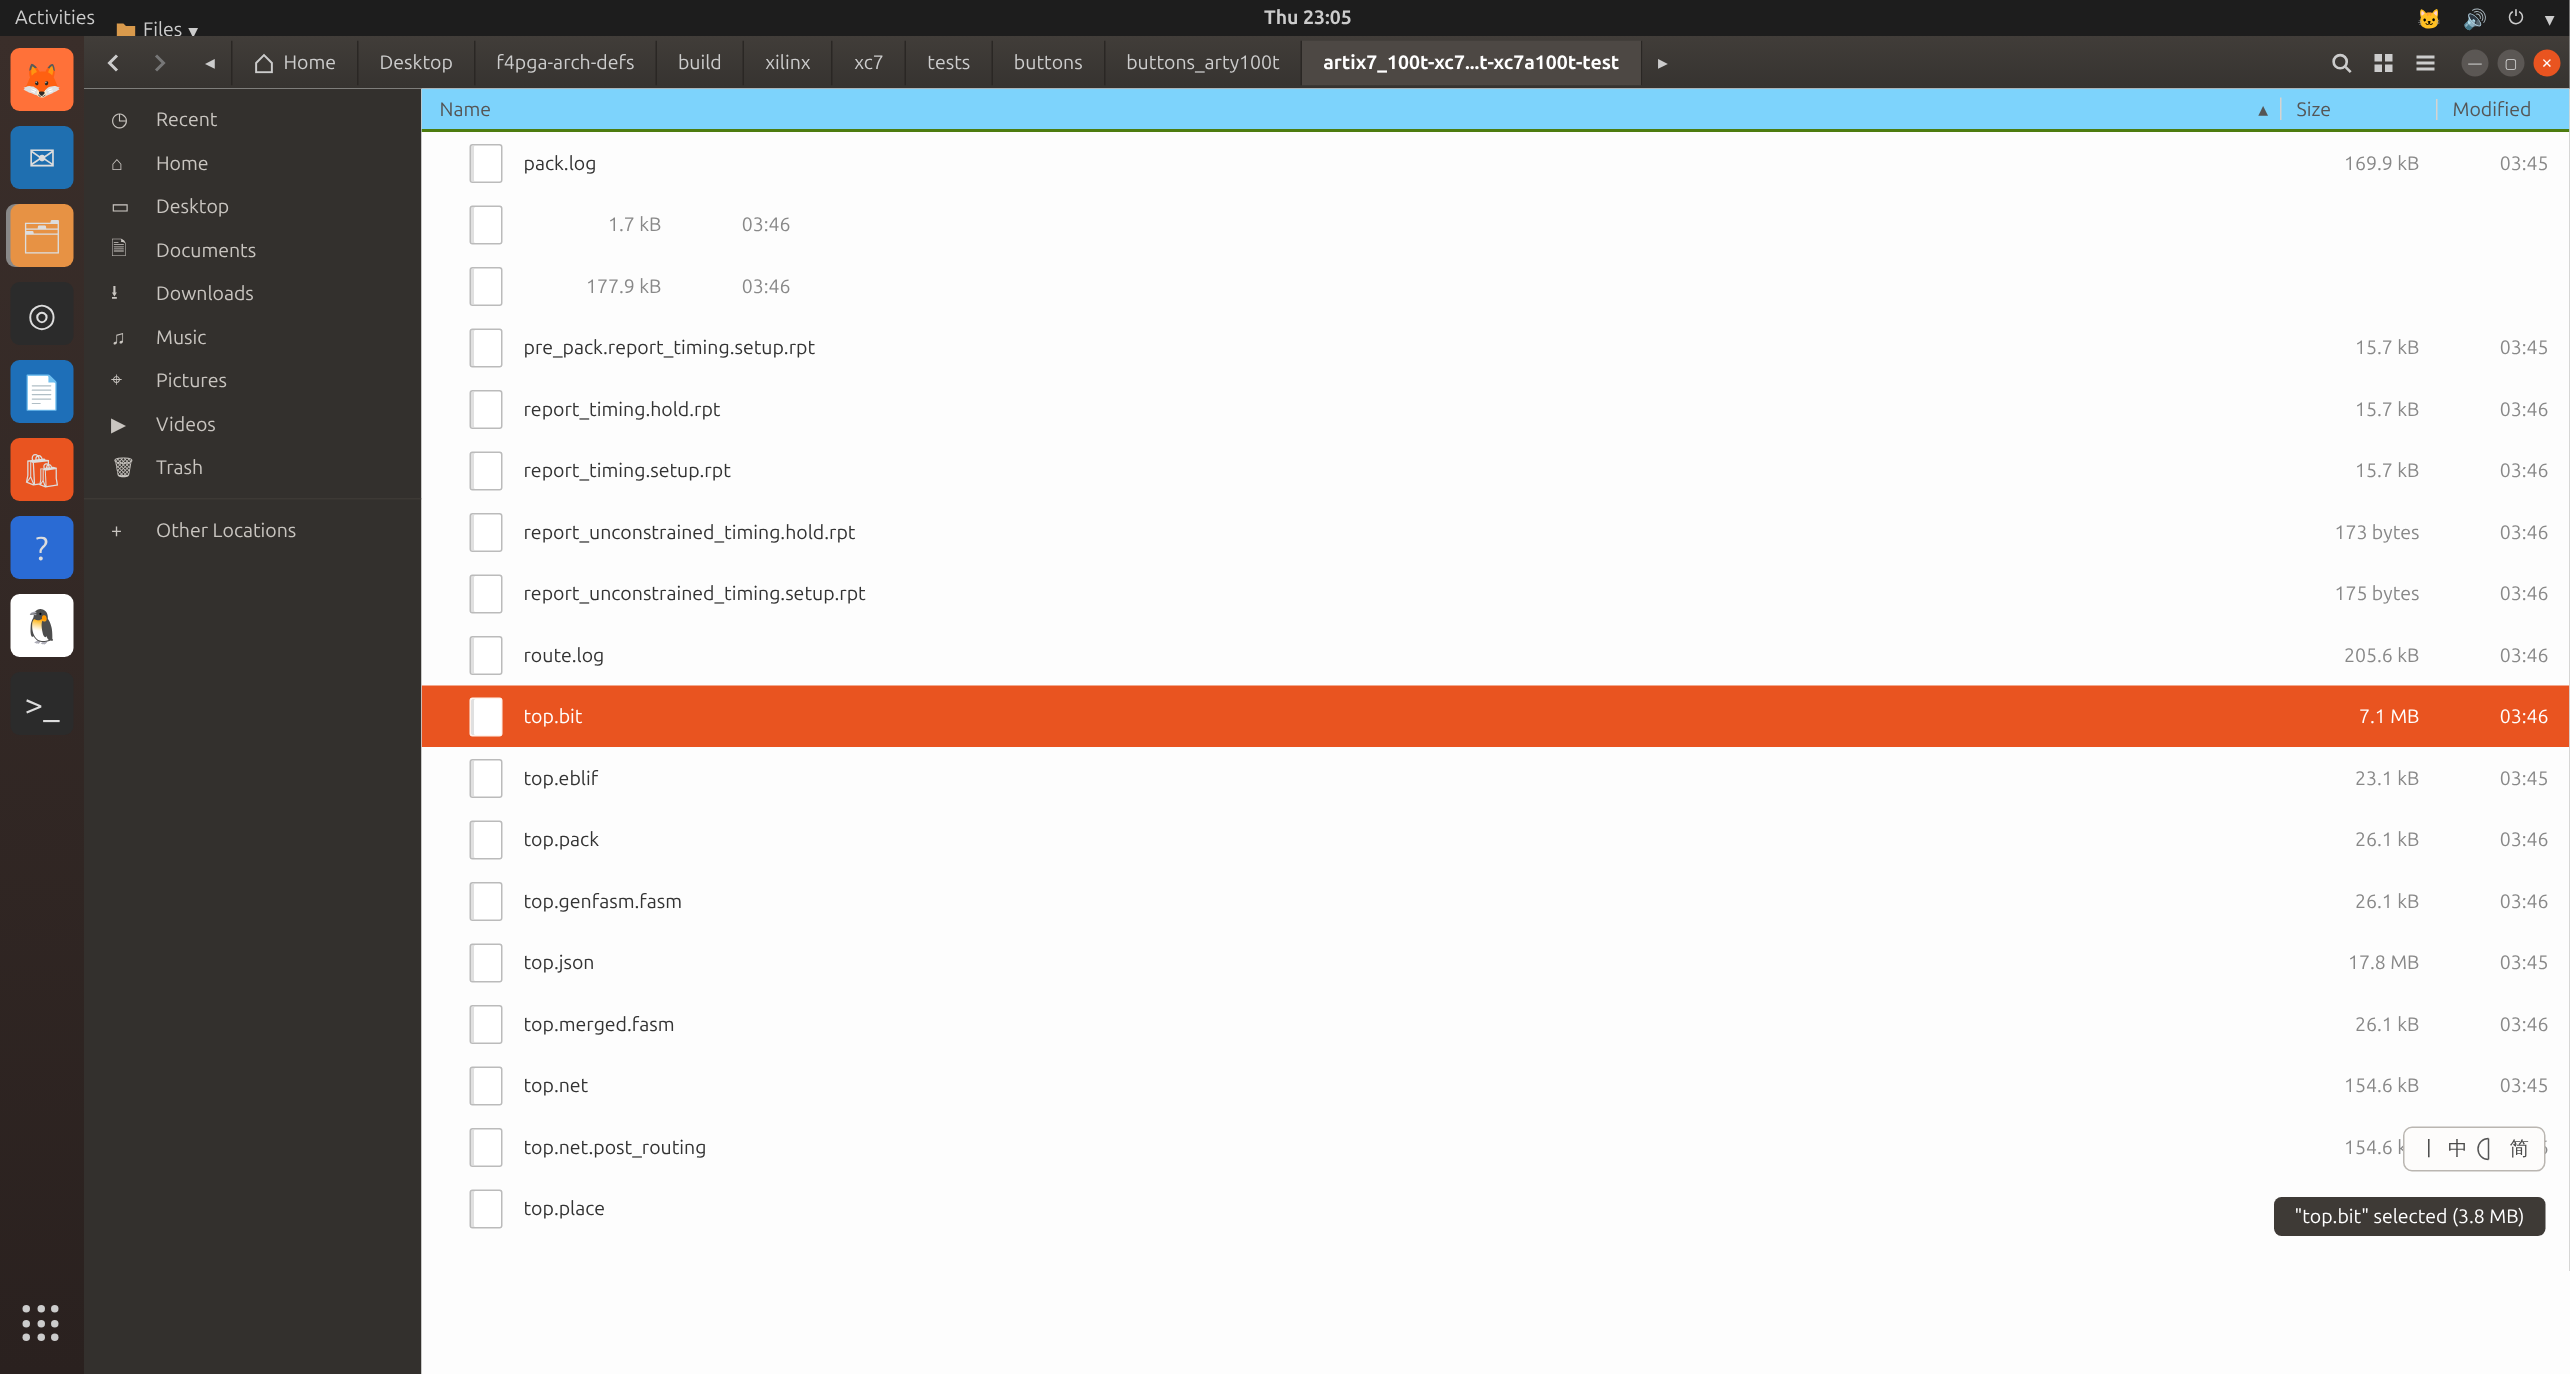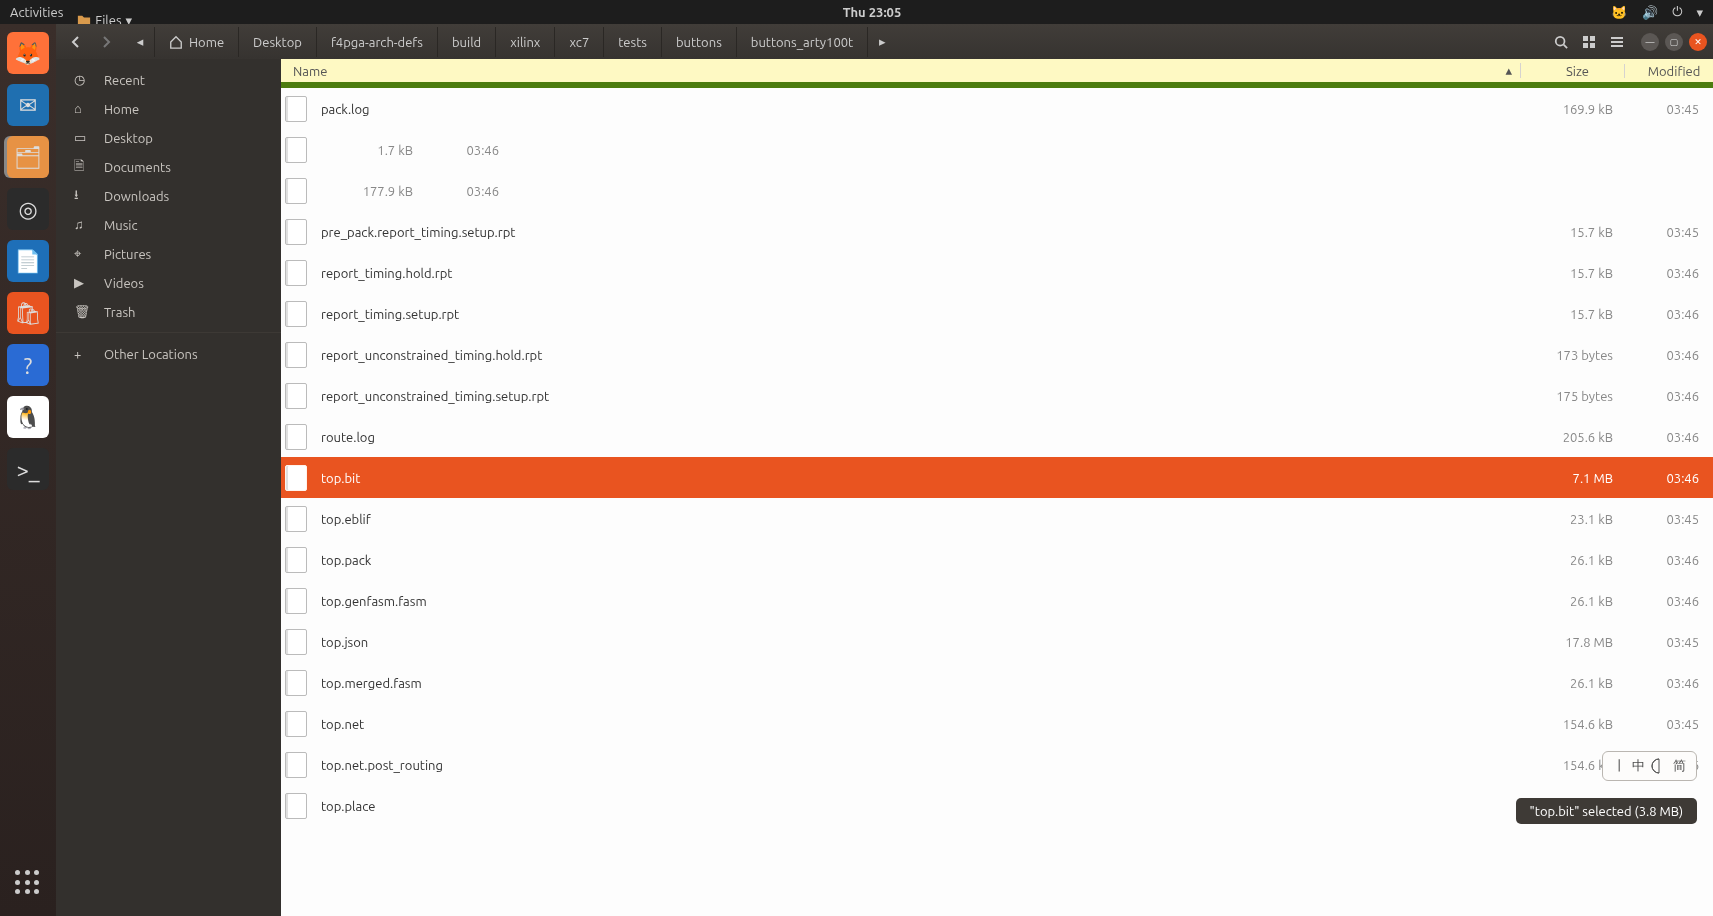--- a/index.html
+++ b/index.html
@@ -34,27 +34,27 @@
 .win-controls { display:flex; gap:6px; margin-left:10px; }
 .win-btn { width:18px; height:18px; border-radius:50%; background:#5b5754; display:flex; align-items:center; justify-content:center; font-size:9px; cursor:pointer; color:#ddd;}
 .win-btn.close { background:#e95420; color:#fff; }
 
 .fm-body { flex:1; display:flex; overflow:hidden; }
 .sidebar { width:225px; background:#33302d; color:#c9c5c0; padding-top:6px; }
 .side-item { display:flex; align-items:center; height:29px; gap:14px; padding-left:18px; cursor:pointer; font-size:13px; }
 .side-sep { border-top:1px solid #3d3935; margin:6px 0; }
 
 .file-pane { flex:1; display:flex; flex-direction:column; background:#fdfdfd; color:#333; overflow:hidden;}
-.col-headers { display:flex; height:29px; align-items:center; border-bottom:6px solid #4d7c0f; background:#fef9c3; color:#555; font-size:13px;text-align:center; }
+.col-headers { display:flex; height:29px; align-items:center; border-bottom:2px solid #4d7c0f; background:#7dd3fc; color:#555; font-size:13px; }
 .col-name-h { flex:1; padding-left:12px; display:flex; align-items:center; justify-content:space-between; padding-right:8px; border-right:1px solid #d6d3d0;}
 .col-size-h { width:104px; padding-left:10px; border-right:1px solid #d6d3d0;}
 .col-mod-h { width:88px; padding-left:10px; }
 
 .file-list { overflow-y:auto; flex:1; position:relative;}
-.file-row { display:flex; align-items:center; height:41px; padding-left:4px; cursor:pointer; }
+.file-row { display:flex; align-items:center; height:41px; padding-left:32px; cursor:pointer; }
 .file-row.sel { background:#e95420; color:#fff; }
 .file-icon { width:22px; height:26px; margin-right:14px; background:#fff; border:1px solid #bbb; border-radius:2px; position:relative; box-shadow:inset 2px 0 0 #e0e0e0; }
 .file-row.sel .file-icon{border-color:#fff3ec;}
 .file-name { flex:1; font-size:13px; }
 .file-size { width:104px; text-align:right; padding-right:12px; font-size:13px; color:#888; }
 .file-mod { width:88px; text-align:right; padding-right:14px; font-size:13px; color:#888; }
 .file-row.sel .file-size,.file-row.sel .file-mod{color:#fff;}
 
 .status-bubble { position:absolute; right:16px; bottom:92px; background:#3e3a36; color:#fff; padding:6px 14px; border-radius:5px; font-size:13px; }
 .ime-float { position:absolute; right:16px; bottom:135px; background:#fdfcfb; border:1px solid #bab6b1; border-radius:6px; display:flex; align-items:center; gap:6px; padding:5px 10px; color:#4b4b4b; font-size:15px;}
@@ -138,20 +138,21 @@
           <span>Home</span>
         </div>
         <div class="crumb">Desktop</div>
         <div class="crumb">f4pga-arch-defs</div>
         <div class="crumb">build</div>
         <div class="crumb">xilinx</div>
         <div class="crumb">xc7</div>
         <div class="crumb">tests</div>
         <div class="crumb">buttons</div>
         <div class="crumb">buttons_arty100t</div>
+        <div class="crumb current">artix7_100t-xc7...t-xc7a100t-test</div>
       </div>
     <div class="tool-btn">▸</div>
     <div class="toolbar-spacer"></div>
     <div class="tool-btn">
       <svg width="14" height="14" viewBox="0 0 16 16">
           <circle cx="7" cy="7" r="5" stroke="#ccc" stroke-width="2" fill="none"></circle>
           <path d="M11 11l4 4" stroke="#ccc" stroke-width="2"></path>
         </svg>
     </div>
     <div class="tool-btn">

